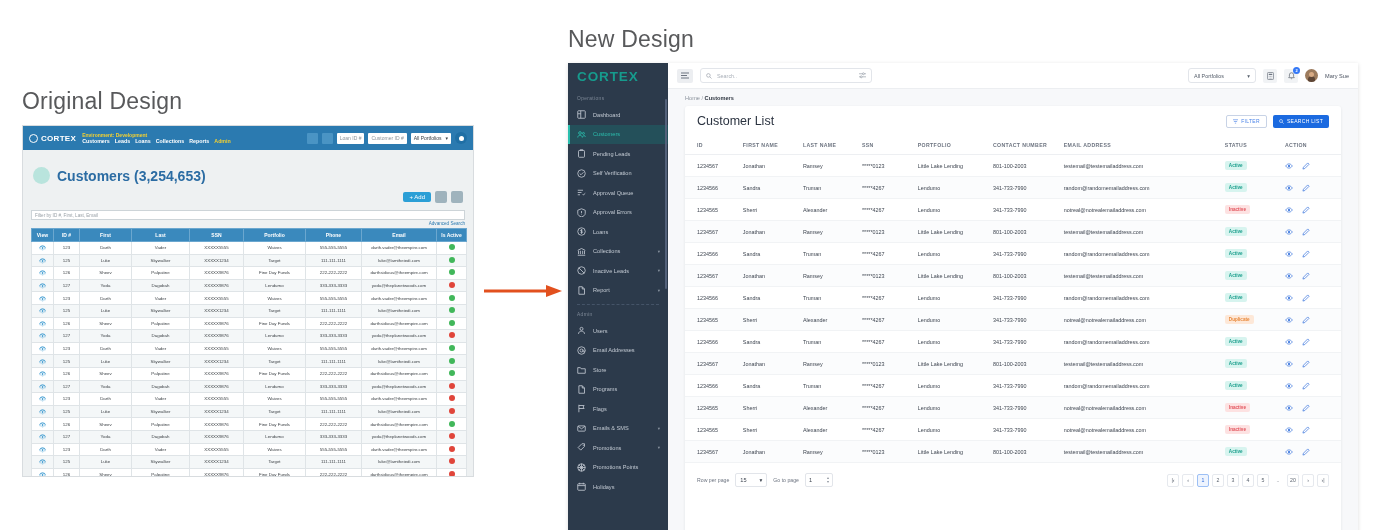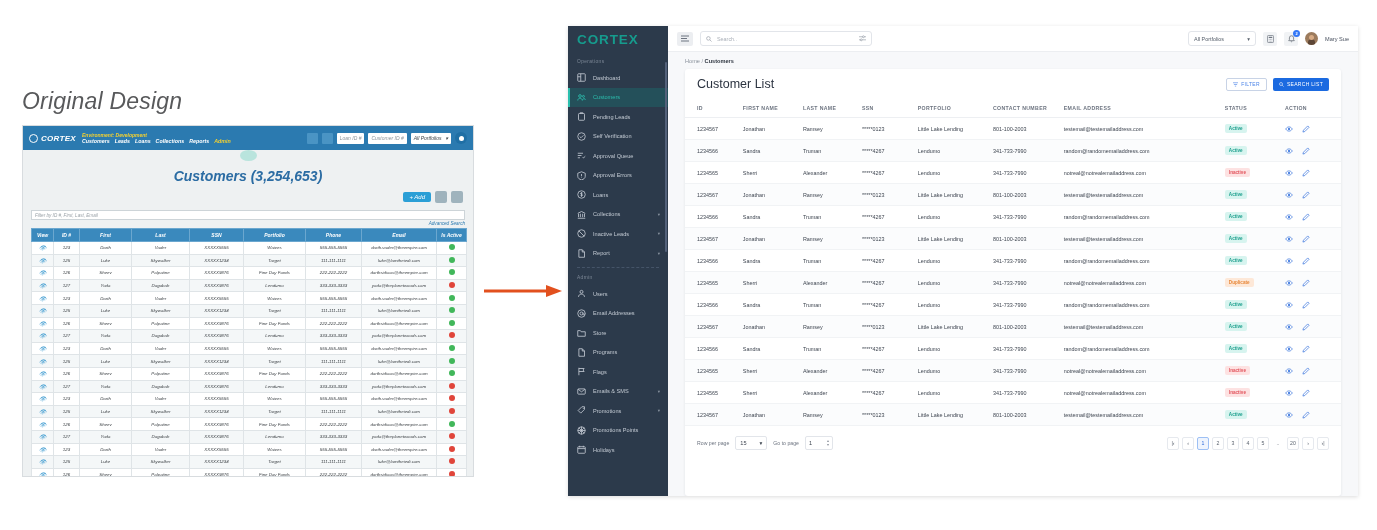--- a/index.html
+++ b/index.html
@@ -5,21 +5,21 @@
   * { box-sizing: border-box; margin: 0; padding: 0; }
   body {
     width: 1377px; height: 530px;
     background: #ffffff;
     font-family: "Liberation Sans", sans-serif;
     overflow: hidden;
     position: relative;
   }
 
   
-  #original-panel { position: absolute; left: 22px; top: 88px; width: 452px; font-style: italic; }
+  #original-panel { position: absolute; left: 22px; top: 88px; width: 452px; }
   .panel-caption {
     font-size: 23px; color: #58595b; letter-spacing: .2px;
     font-weight: 400; margin-bottom: 10px;
   }
   .od-window {
     width: 452px; height: 352px; background: #eef1f2;
     overflow: hidden; position: relative;
     border: 1px solid #d8dcdf;
   }
   .od-topbar {
@@ -40,21 +40,21 @@
   .od-icon-btn { width:11px; height:11px; background:#4a94c4; border-radius:1px; }
   .od-pill {
     height: 11px; background: #fff; border-radius: 1px; font-size: 5px;
     color: #8b9399; display:flex; align-items:center; padding: 0 3px;
   }
   .od-pill.sel { justify-content: space-between; gap: 4px; color:#3a4045; }
   .od-avatar { width: 12px; height: 12px; border-radius: 50%; background: #1f6fa5;
     display:flex;align-items:center;justify-content:center; }
   .od-avatar::after{content:"";width:5px;height:5px;border-radius:50%;background:#fff;}
 
-  .od-titlebar { height: 34px; background:#eef1f2; display:flex; align-items:center; padding: 0 10px; gap:7px;flex-direction:column; }
+  .od-titlebar { height: 34px; background:#eef1f2; display:flex; align-items:flex-end; padding: 0 10px; gap:7px; }
   .od-titlebar .circ { width:17px; height:17px; border-radius:50%; background:#b9e4dd; }
   .od-title { font-size: 14px; font-weight: 700; color: #2b6ca3; }
 
   .od-toolrow { height: 26px; display:flex; align-items:center; justify-content:flex-end; gap:4px; padding-right:10px; }
   .od-add { background:#2b9fd6; color:#fff; font-size:6px; padding:2px 6px; border-radius:2px; }
   .od-sq { width:12px; height:12px; background:#9fb3bd; border-radius:2px; }
 
   .od-filterrow { padding: 0 8px; }
   .od-filterinput {
     height: 10px; background:#fff; border:1px solid #cdd4d8;
@@ -491,20 +491,21 @@
     </table>
   </div>
 </div>
 
 <svg id="arrow" viewBox="0 0 78 14">
   <line x1="0" y1="7" x2="64" y2="7" stroke="#e2501e" stroke-width="3"></line>
   <polygon points="62,1 78,7 62,13" fill="#e2501e"></polygon>
 </svg>
 
 <div id="new-panel">
+  <div class="panel-caption">New Design</div>
 
   <div class="nd-window">
 
     <div class="nd-sidebar">
       <div class="nd-brand">CORTEX</div>
       <div class="nd-secttl">Operations</div>
       <div id="ops-list">
           <div class="nd-item">
             <svg class="nd-ic" viewBox="0 0 12 12">
               <rect x="1" y="1" width="10" height="10" rx="1" stroke="currentColor" fill="none" stroke-width="1.1"></rect>

